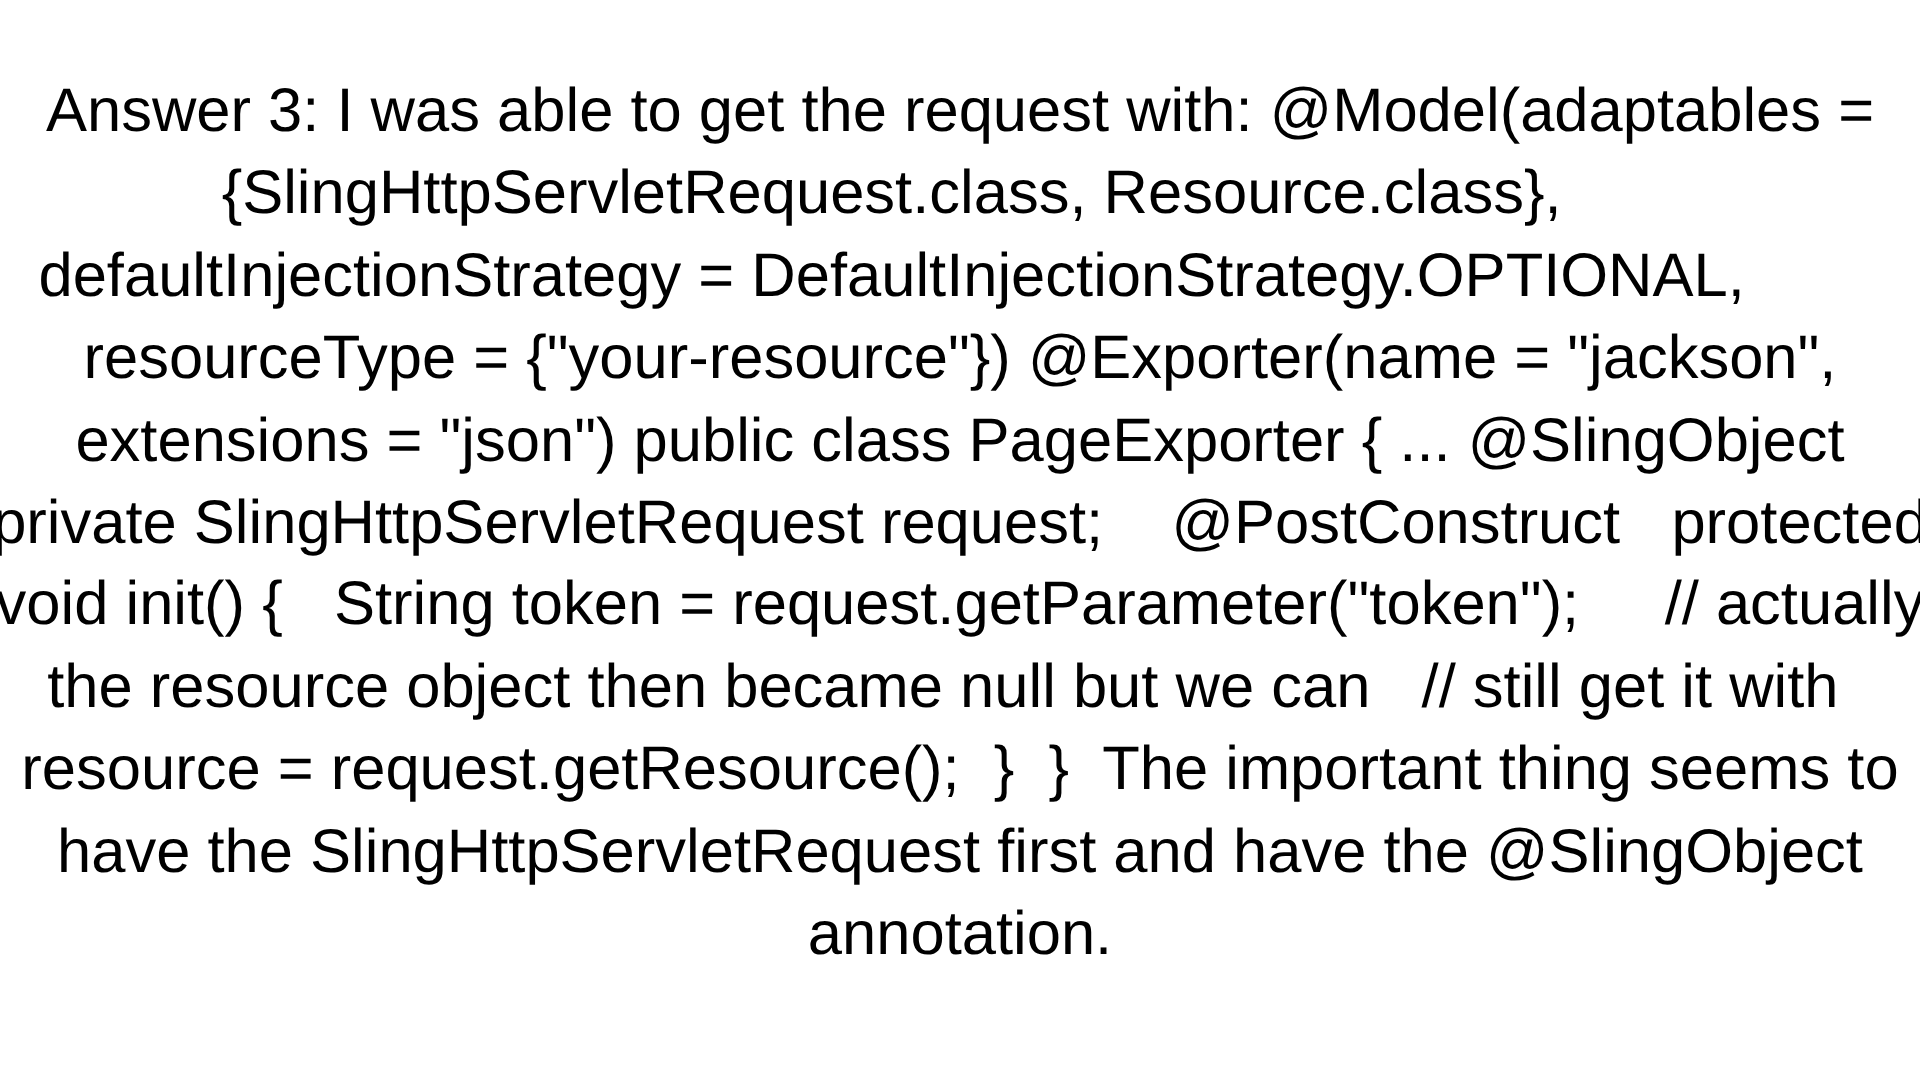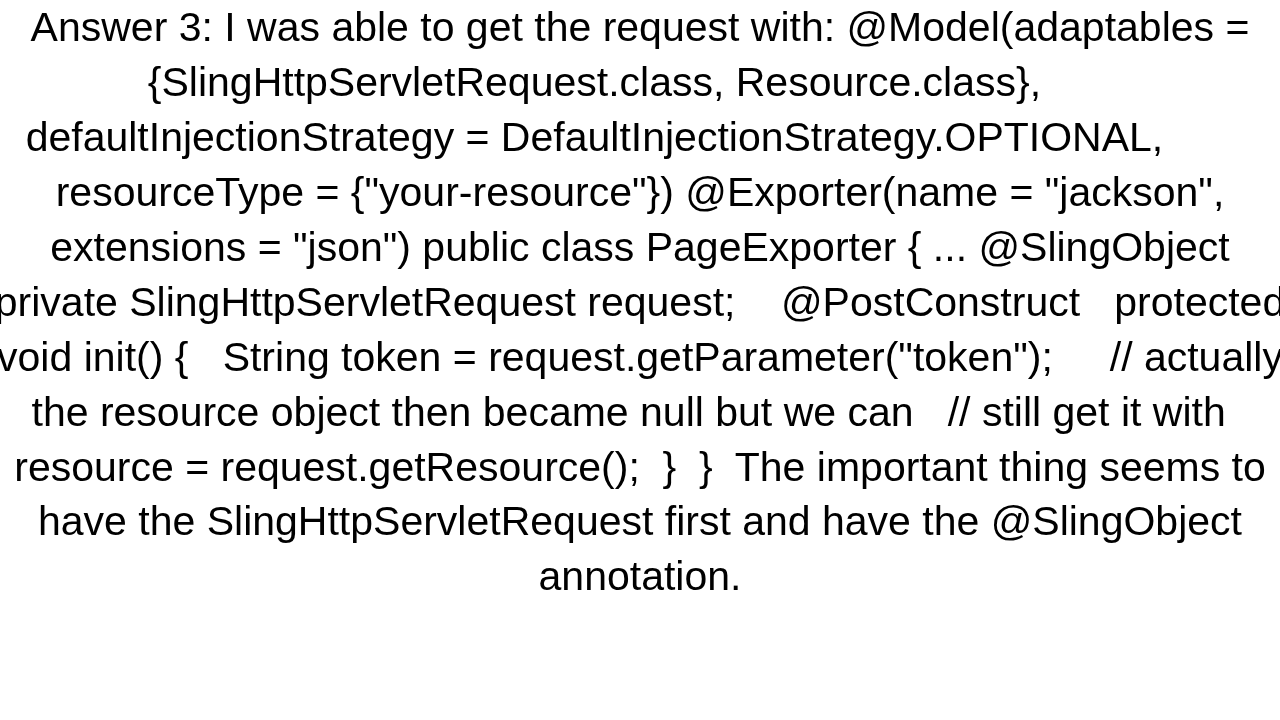--- a/index.html
+++ b/index.html
@@ -7,20 +7,21 @@
     padding: 0;
     width: 1280px;
     height: 720px;
     overflow: hidden;
     background: #ffffff;
   }
   .content {
     width: 1280px;
     height: 696px;
     display: flex;
+    align-items: center;
     justify-content: center;
   }
   .text-block {
     font-family: Arial, Helvetica, sans-serif;
     font-size: 41px;
     line-height: 1.34;
     color: #000000;
     text-align: center;
     width: 1300px;
     margin-left: -10px;

